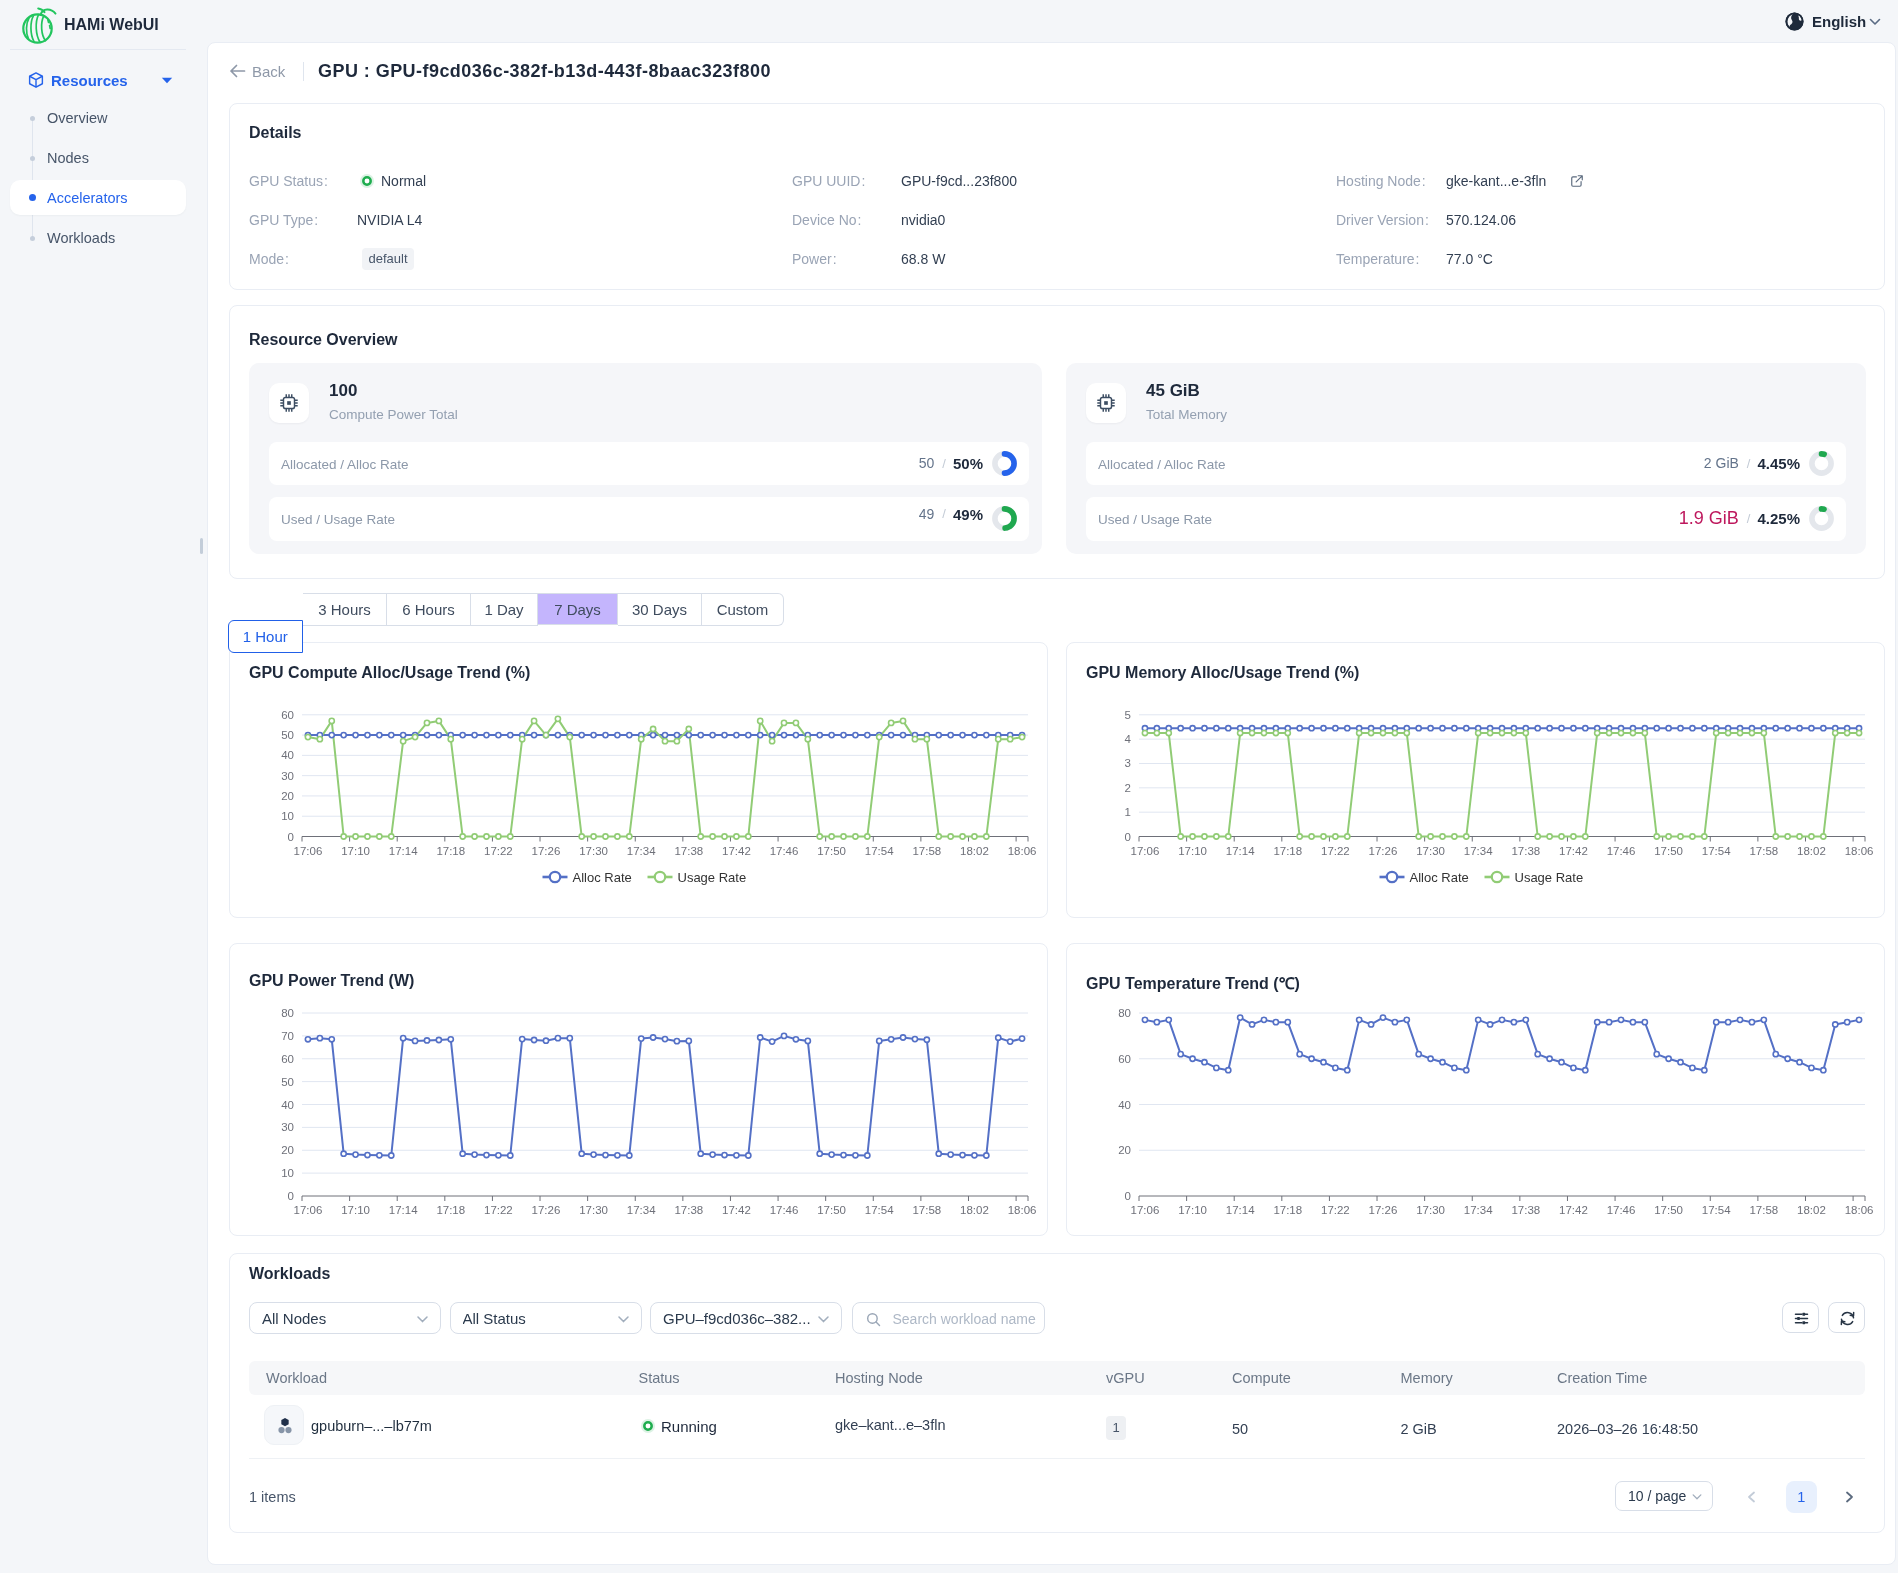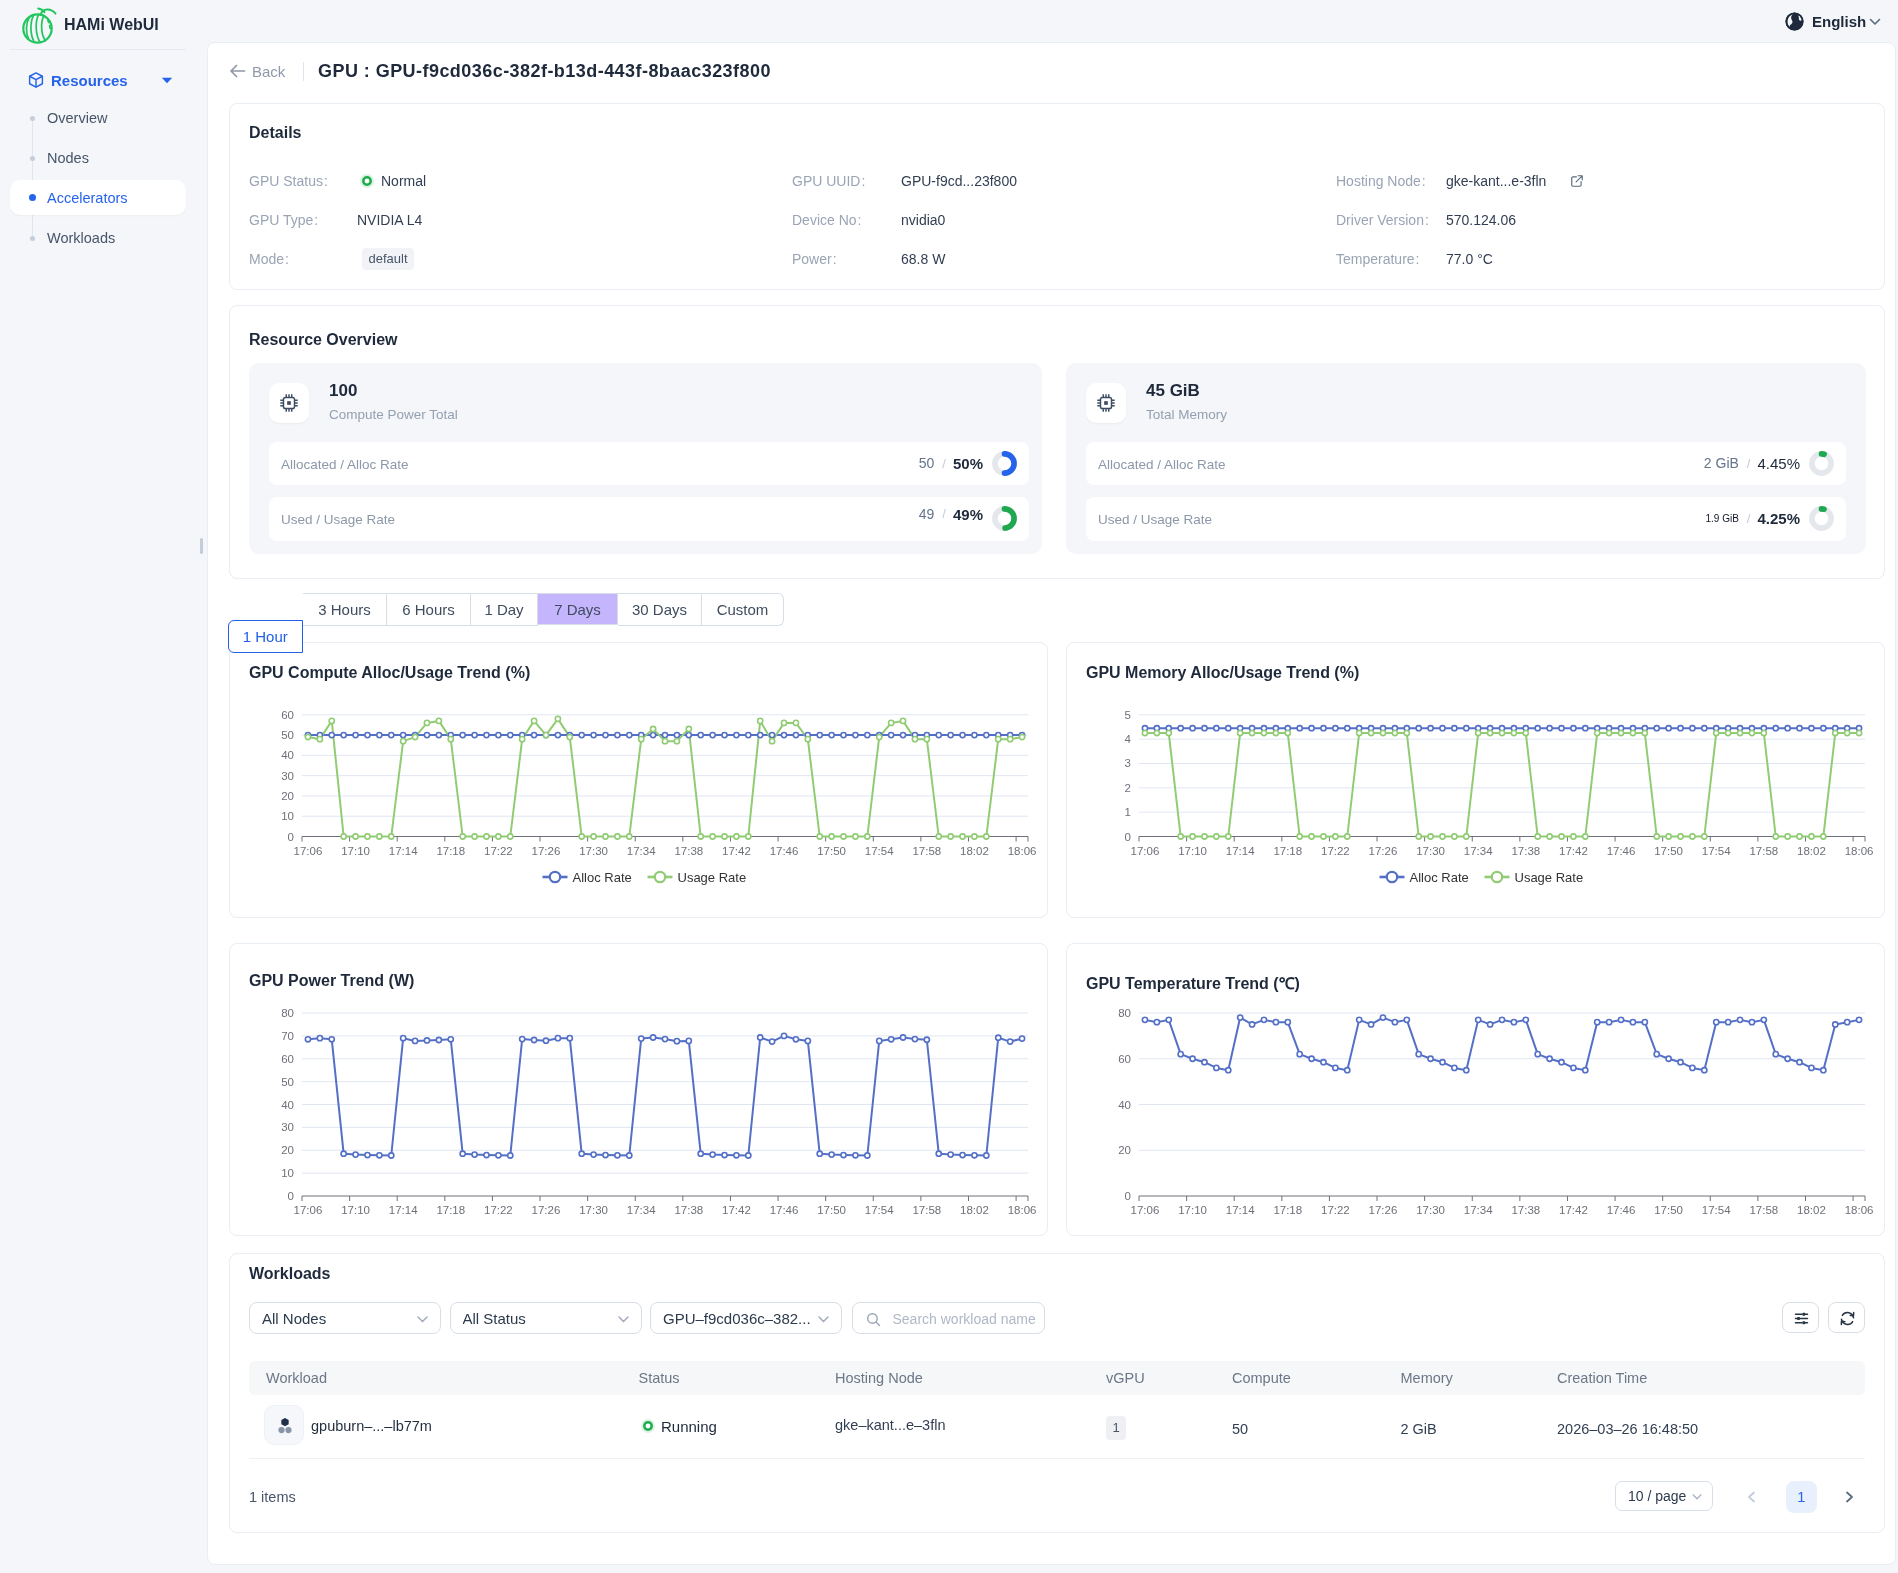--- a/index.html
+++ b/index.html
@@ -144,32 +144,32 @@
       <path d="M9 6 V2.5 M12 6 V2.5 M15 6 V2.5 M9 21.5 V18 M12 21.5 V18 M15 21.5 V18 M6 9 H2.5 M6 12 H2.5 M6 15 H2.5 M21.5 9 H18 M21.5 12 H18 M21.5 15 H18"></path>
     </g>
   </svg>
 <div class="abs" style="left:1146px;top:381px;font-size:17px;font-weight:700;color:#1e293b">45 GiB</div>
 <div class="abs" style="left:1146px;top:407px;font-size:13.5px;color:#94a0b1">Total Memory</div>
 <div class="abs" style="left:1086px;top:441.5px;width:760px;height:43.5px;background:#fff;border-radius:8px"></div>
 <div class="abs" style="left:1098px;top:456.5px;font-size:13.5px;color:#8c98a9">Allocated / Alloc Rate</div>
 <div class="abs" style="left:1443px;top:450.5px;width:391px;height:25px;display:flex;align-items:center;justify-content:flex-end">
     <span style="font-size:14px;color:#64748b">2 GiB</span>
     <span style="font-size:13px;color:#c3cbd6;margin:0 7px 0 8px">/</span>
-    <span style="font-size:15px;font-weight:400;color:#1e293b">4.45%</span>
+    <span style="font-size:15px;font-weight:700;color:#1e293b">4.45%</span>
     <span style="margin-left:9px;display:block">
       <svg width="25" height="25" viewBox="0 0 25 25" style="display:block">
         <circle cx="12.5" cy="12.5" r="9.6" fill="none" stroke="#e4e7ec" stroke-width="5.6"></circle>
         <path d="M 12.5 2.9 A 9.6 9.6 0 0 1 15.15 3.27" fill="none" stroke="#1fa84f" stroke-width="5.6" stroke-linecap="round"></path>
       </svg>
     </span>
   </div>
 <div class="abs" style="left:1086px;top:497.0px;width:760px;height:43.5px;background:#fff;border-radius:8px"></div>
 <div class="abs" style="left:1098px;top:512.0px;font-size:13.5px;color:#8c98a9">Used / Usage Rate</div>
 <div class="abs" style="left:1443px;top:506.0px;width:391px;height:25px;display:flex;align-items:center;justify-content:flex-end">
-    <span style="font-size:10px;color:#0f172a">1.9 GiB</span>
+    <span style="font-size:18px;color:#be185d">1.9 GiB</span>
     <span style="font-size:13px;color:#c3cbd6;margin:0 7px 0 8px">/</span>
     <span style="font-size:15px;font-weight:700;color:#1e293b">4.25%</span>
     <span style="margin-left:9px;display:block">
       <svg width="25" height="25" viewBox="0 0 25 25" style="display:block">
         <circle cx="12.5" cy="12.5" r="9.6" fill="none" stroke="#e4e7ec" stroke-width="5.6"></circle>
         <path d="M 12.5 2.9 A 9.6 9.6 0 0 1 15.03 3.24" fill="none" stroke="#1fa84f" stroke-width="5.6" stroke-linecap="round"></path>
       </svg>
     </span>
   </div>
 <div class="abs" style="left:227.5px;top:593px;height:33px;display:flex">

